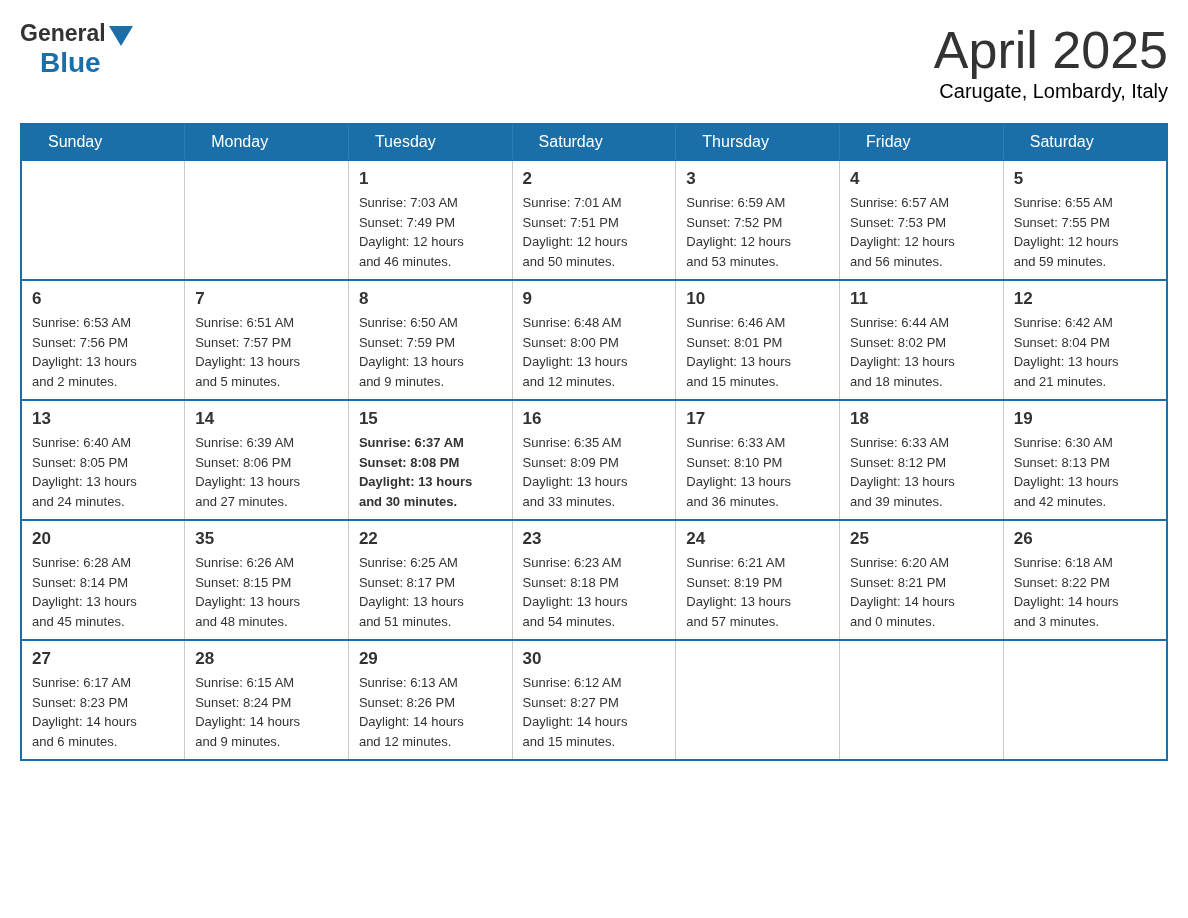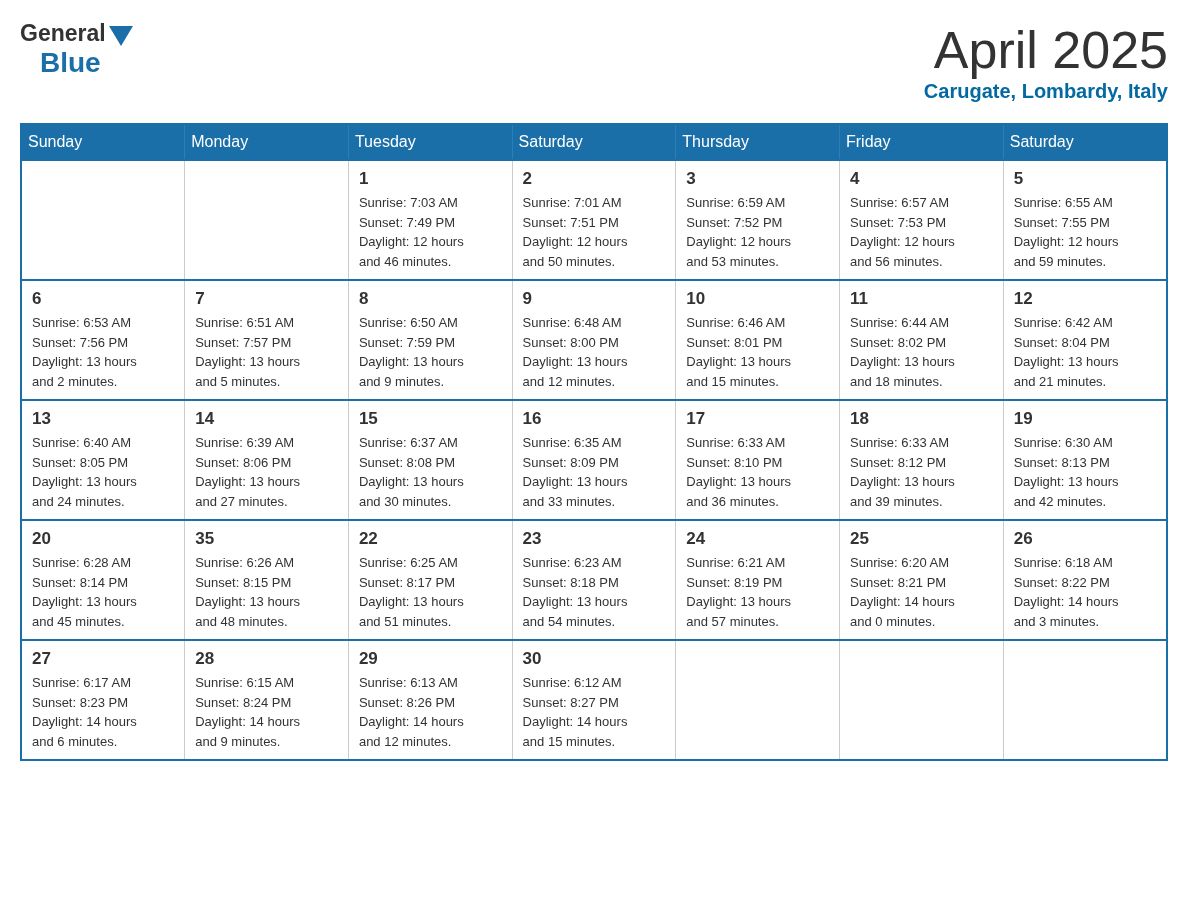--- a/index.html
+++ b/index.html
@@ -48,32 +48,32 @@
     .title-section {
       text-align: right;
     }
     .month-year {
       font-size: 52px;
       color: #333;
       font-weight: normal;
     }
     .location {
       font-size: 20px;
-      color: #0369a1;
-      font-weight: bold;
+      color: #000000;
+      font-weight: normal;
     }
     .calendar {
       width: 100%;
       border-collapse: collapse;
       border: 2px solid #1a6fa8;
     }
     .calendar th {
       background-color: #1a6fa8;
       color: #fff;
-      padding: 8px 6px;
+      padding: 8px 26px;
       font-size: 16px;
       font-weight: normal;
       text-align: left;
       border-right: 1px solid #2980b9;
     }
     .calendar th:last-child {
       border-right: none;
     }
     .calendar td {
       vertical-align: top;
@@ -231,21 +231,21 @@
         </td>
         <td>
           <div class="day-number">14</div>
           <div class="day-info" style="white-space: pre-line;">Sunrise: 6:39 AM
 Sunset: 8:06 PM
 Daylight: 13 hours
 and 27 minutes.</div>
         </td>
         <td>
           <div class="day-number">15</div>
-          <div class="day-info" style="white-space: pre-line;">Sunrise: 6:37 AM
+          <div class="day-info" style="white-space: pre-line; font-weight: bold;">Sunrise: 6:37 AM
 Sunset: 8:08 PM
 Daylight: 13 hours
 and 30 minutes.</div>
         </td>
         <td>
           <div class="day-number">16</div>
           <div class="day-info" style="white-space: pre-line;">Sunrise: 6:35 AM
 Sunset: 8:09 PM
 Daylight: 13 hours
 and 33 minutes.</div>

